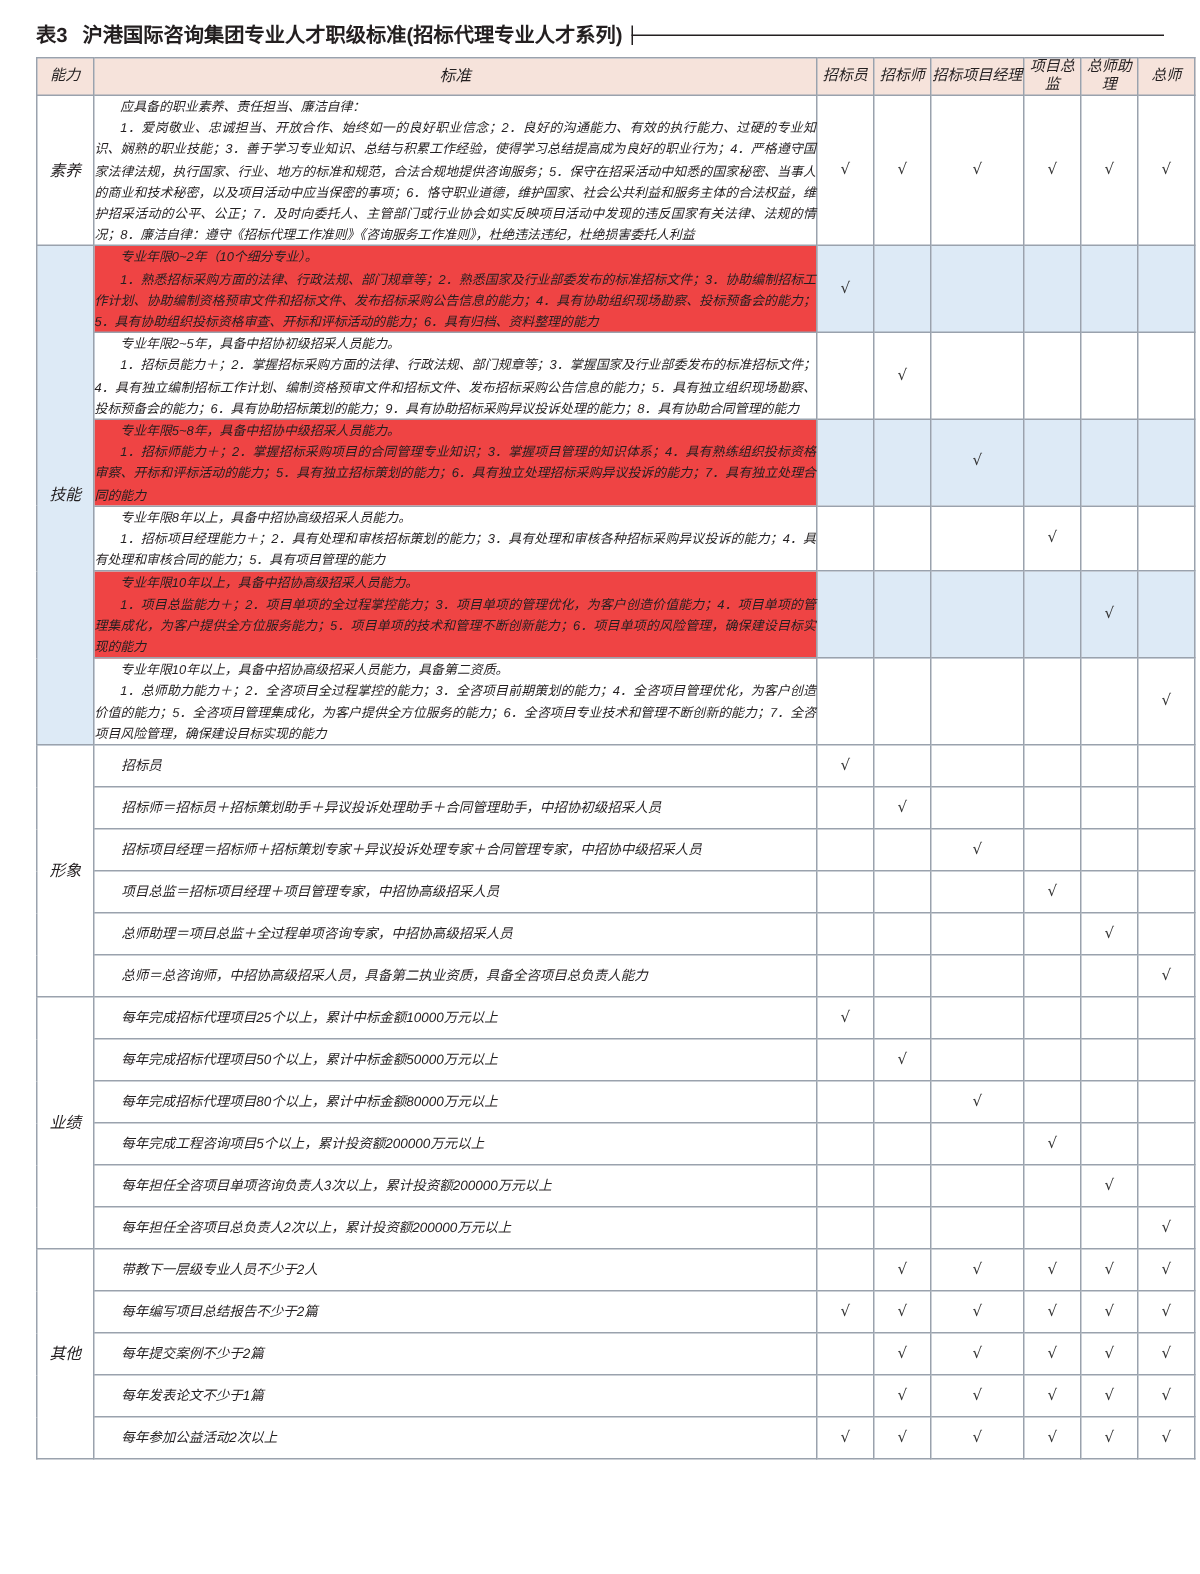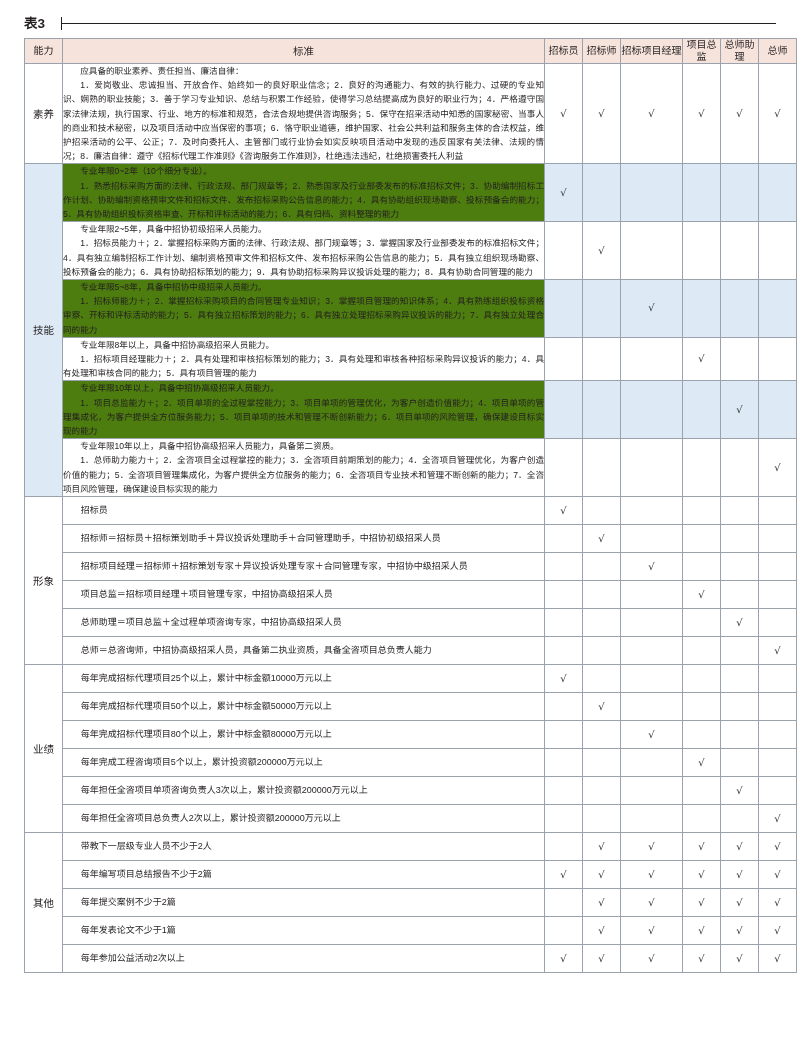--- a/index.html
+++ b/index.html
@@ -67,20 +67,21 @@
     height: 13px;
     background: #231f20;
   }
 
   
   table.std {
     border-collapse: collapse;
     width: 752px;
     table-layout: fixed;
     border: none;
+    font-style: italic;
   }
   table.std td, table.std th {
     border: 0.6px solid #9aa2ad;
     padding: 0;
     vertical-align: middle;
     font-weight: normal;
   }
 
   
   thead th {
@@ -110,21 +111,21 @@
 
   
   td.std-cell {
     padding: 6px 7px 6px 7px;
     font-size: 8.6px;
     line-height: 14.2px;
     text-align: justify;
     text-justify: inter-ideograph;
     color: #231f20;
   }
-  td.std-cell.tint { background: #4d7c0f; }
+  td.std-cell.tint { background: #ef4444; }
   td.std-cell .ind {
     display: block;
     text-indent: 2em;
   }
   td.std-cell.single {
     padding: 6px 7px;
     font-size: 9px;
     line-height: 15px;
     text-indent: 1.2em;
     text-align: left;
@@ -143,20 +144,21 @@
     font-size: 10px;
   }
 </style>
 </head>
 <body>
 
 <div class="page">
 
   <div class="title-row">
     <span class="title-num">表3</span>
+    <span class="title-text">沪港国际咨询集团专业人才职级标准(招标代理专业人才系列)</span>
     <span class="title-rule"></span>
   </div>
 
   <table class="std">
     <colgroup>
       <col style="width:38px">
         <col style="width:482px">
       <col style="width:38px">
         <col style="width:38px">
         <col style="width:62px">

